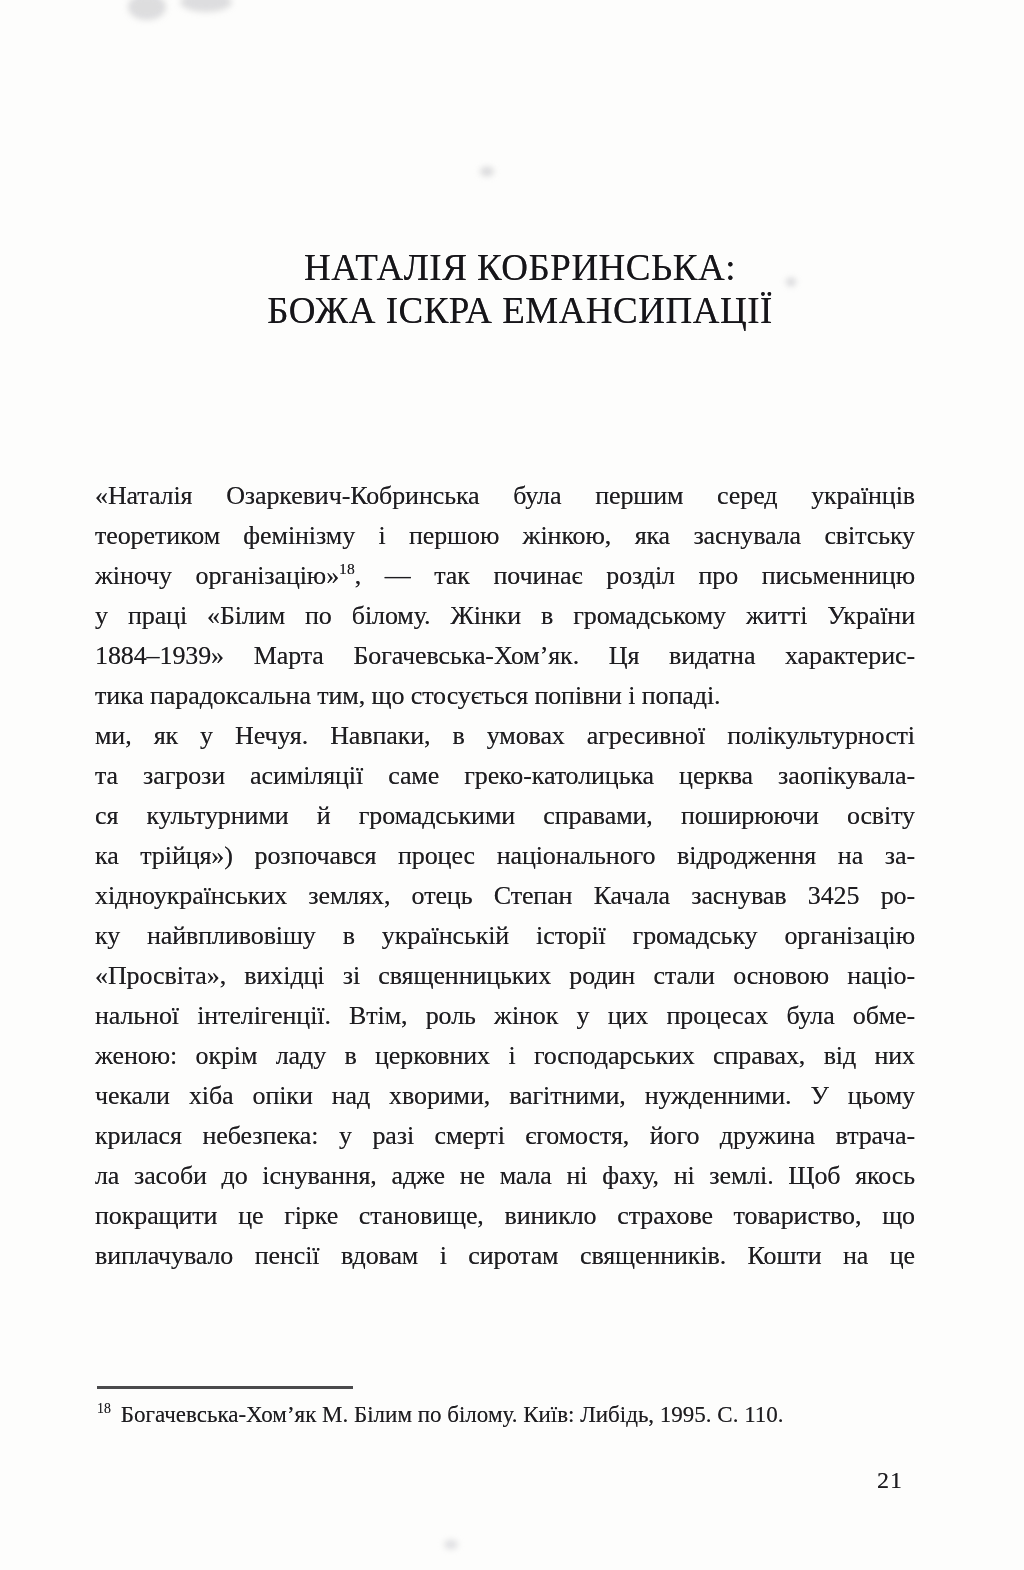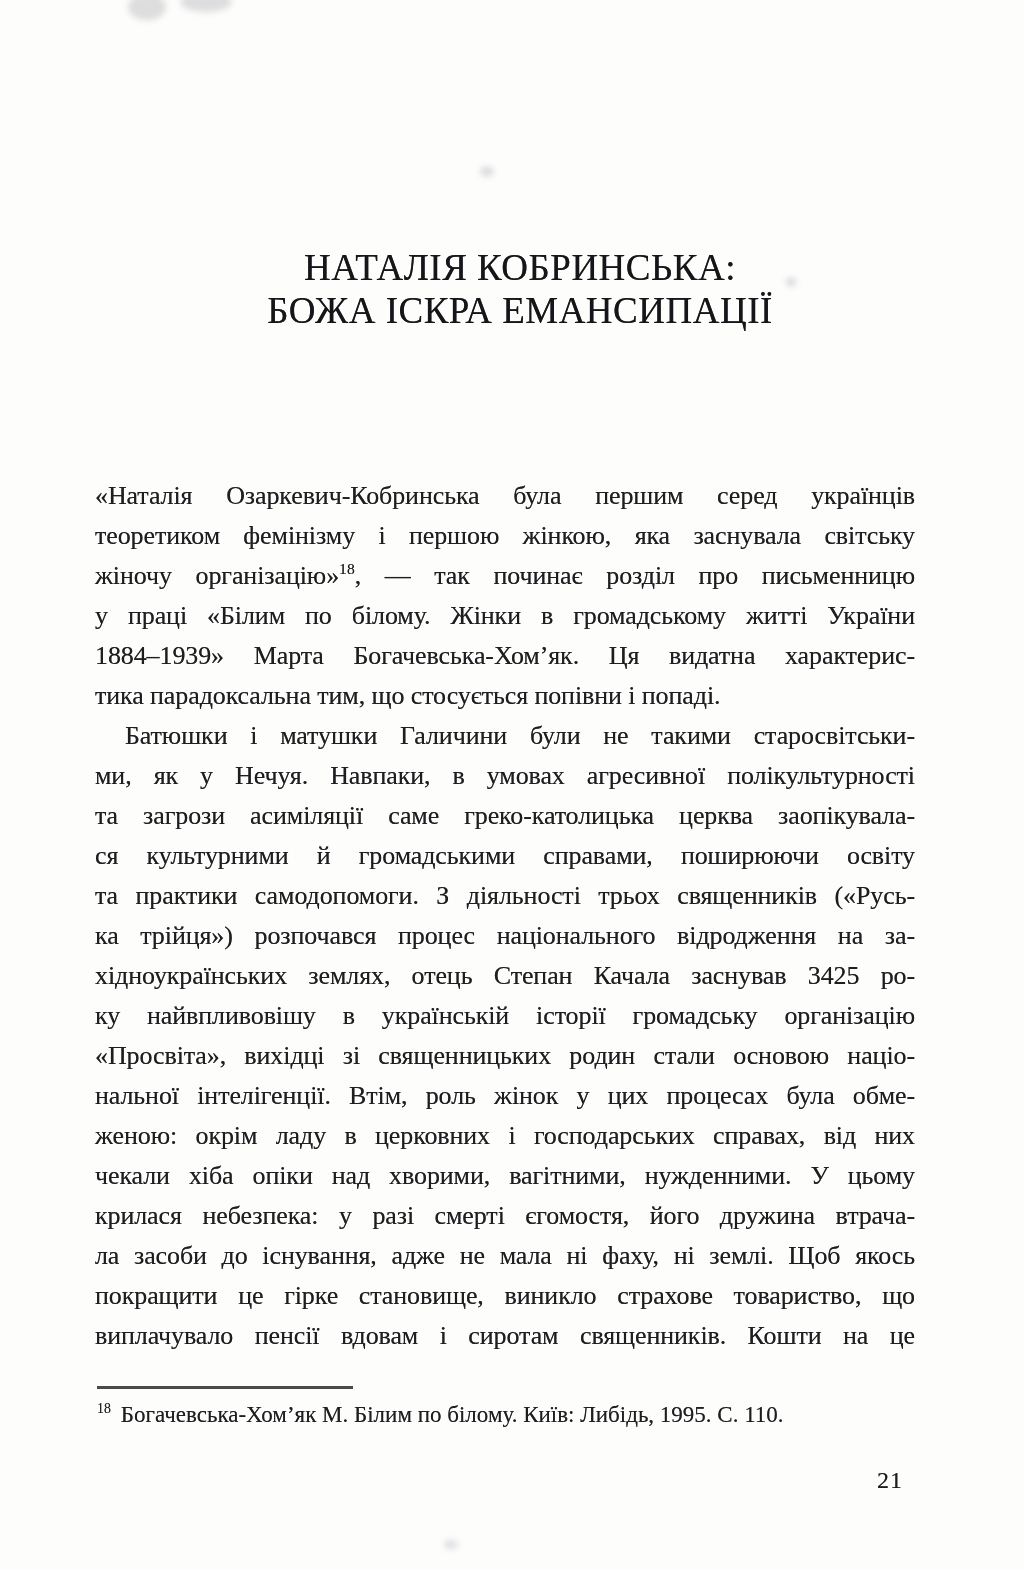--- a/index.html
+++ b/index.html
@@ -124,29 +124,27 @@
       <div class="bodyline">теоретиком фемінізму і першою жінкою, яка заснувала світську</div>
 
       <div class="bodyline">жіночу організацію»<sup>18</sup>, — так починає розділ про письменницю</div>
 
       <div class="bodyline">у праці «Білим по білому. Жінки в громадському житті України</div>
 
       <div class="bodyline">1884–1939» Марта Богачевська-Хом’як. Ця видатна характерис-</div>
 
       <div class="bodyline para-end">тика парадоксальна тим, що стосується попівни і попаді.</div>
 
-      <div class="bodyline indent">Батюшки і матушки Галичини були не такими старосвітськи-</div>
 
       <div class="bodyline">ми, як у Нечуя. Навпаки, в умовах агресивної полікультурності</div>
 
       <div class="bodyline">та загрози асиміляції саме греко-католицька церква заопікувала-</div>
 
       <div class="bodyline">ся культурними й громадськими справами, поширюючи освіту</div>
 
-      <div class="bodyline">та практики самодопомоги. З діяльності трьох священників («Русь-</div>
 
       <div class="bodyline">ка трійця») розпочався процес національного відродження на за-</div>
 
       <div class="bodyline">хідноукраїнських землях, отець Степан Качала заснував 3425 ро-</div>
 
       <div class="bodyline">ку найвпливовішу в українській історії громадську організацію</div>
 
       <div class="bodyline">«Просвіта», вихідці зі священницьких родин стали основою націо-</div>
 
       <div class="bodyline">нальної інтелігенції. Втім, роль жінок у цих процесах була обме-</div>

